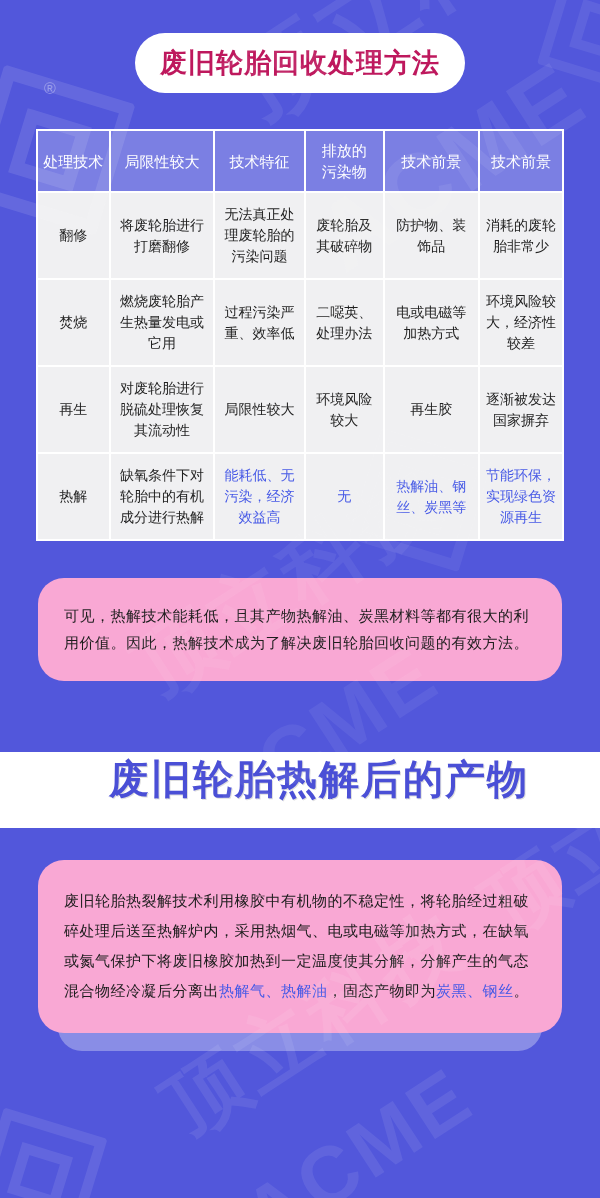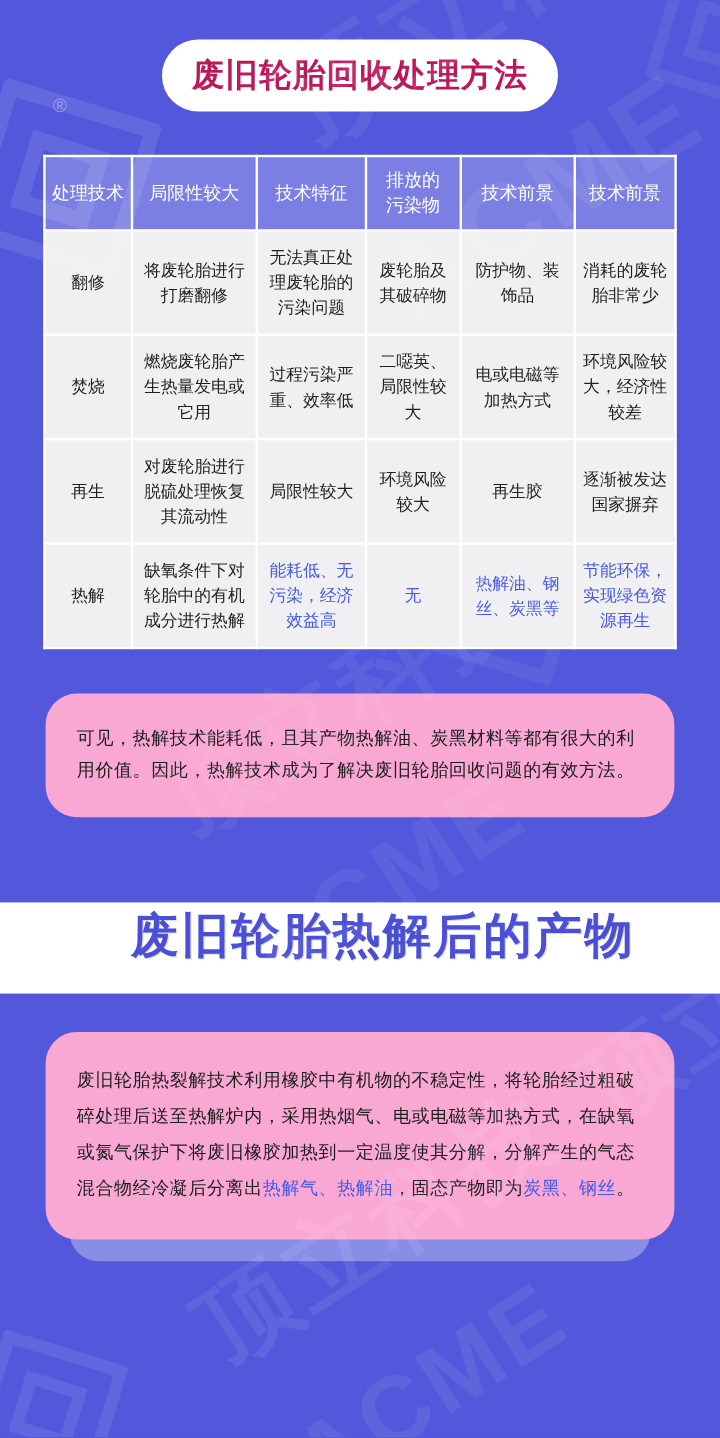--- a/index.html
+++ b/index.html
@@ -135,21 +135,21 @@
             <td>将废轮胎进行打磨翻修</td>
             <td>无法真正处理废轮胎的污染问题</td>
             <td>废轮胎及其破碎物</td>
             <td>防护物、装饰品</td>
             <td>消耗的废轮胎非常少</td>
           </tr>
           <tr>
             <td>焚烧</td>
             <td>燃烧废轮胎产生热量发电或它用</td>
             <td>过程污染严重、效率低</td>
-            <td>二噁英、局限性较大</td>
+            <td>二噁英、处理办法</td>
             <td>电或电磁等加热方式</td>
             <td>环境风险较大，经济性较差</td>
           </tr>
           <tr>
             <td>再生</td>
             <td>对废轮胎进行脱硫处理恢复其流动性</td>
             <td>局限性较大</td>
             <td>环境风险较大</td>
             <td>再生胶</td>
             <td>逐渐被发达国家摒弃</td>

